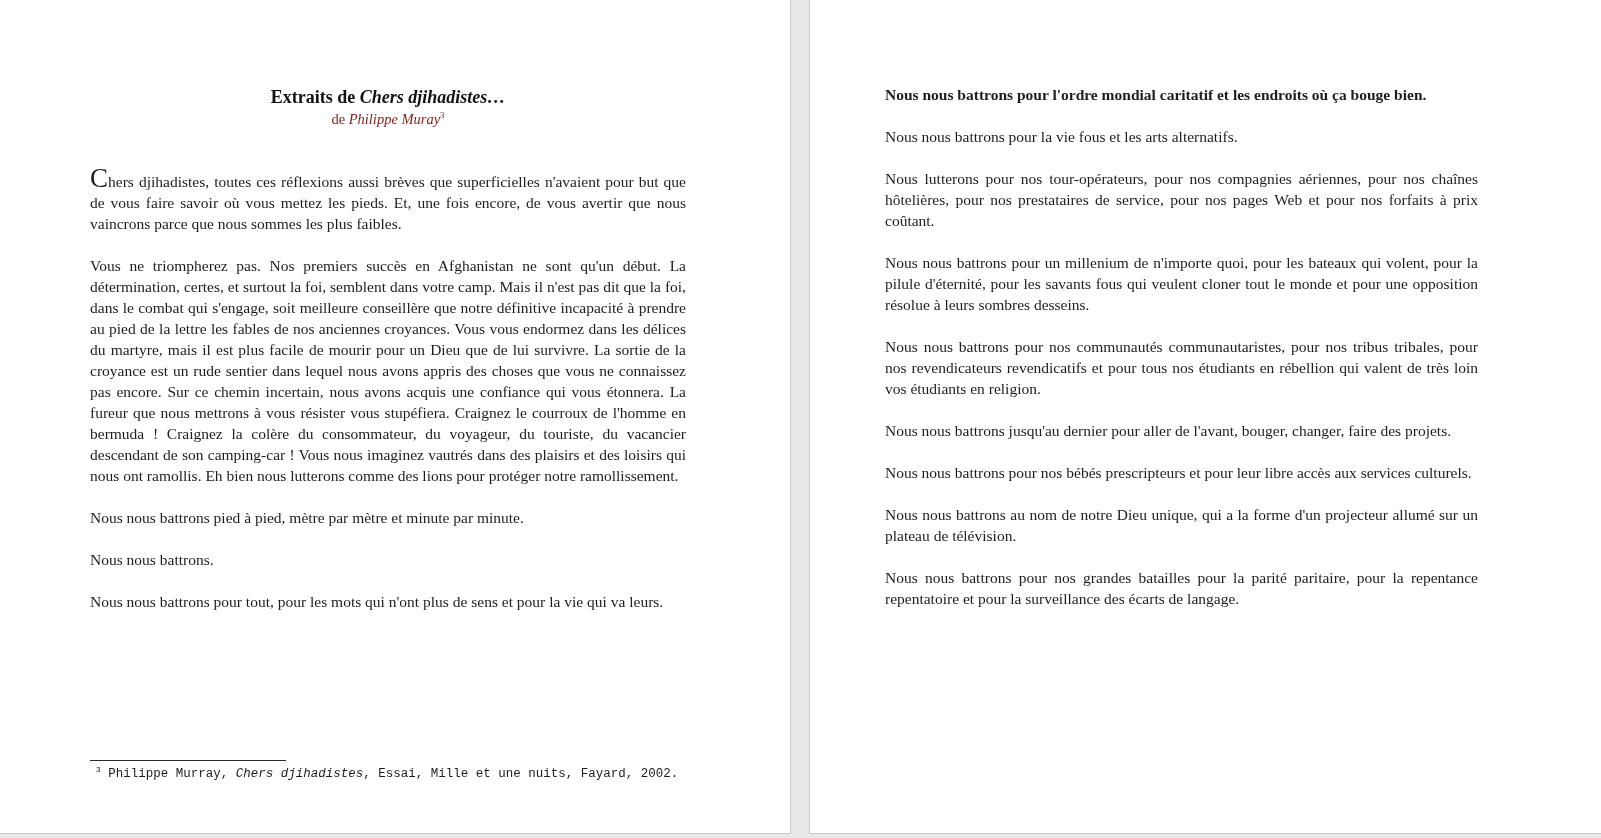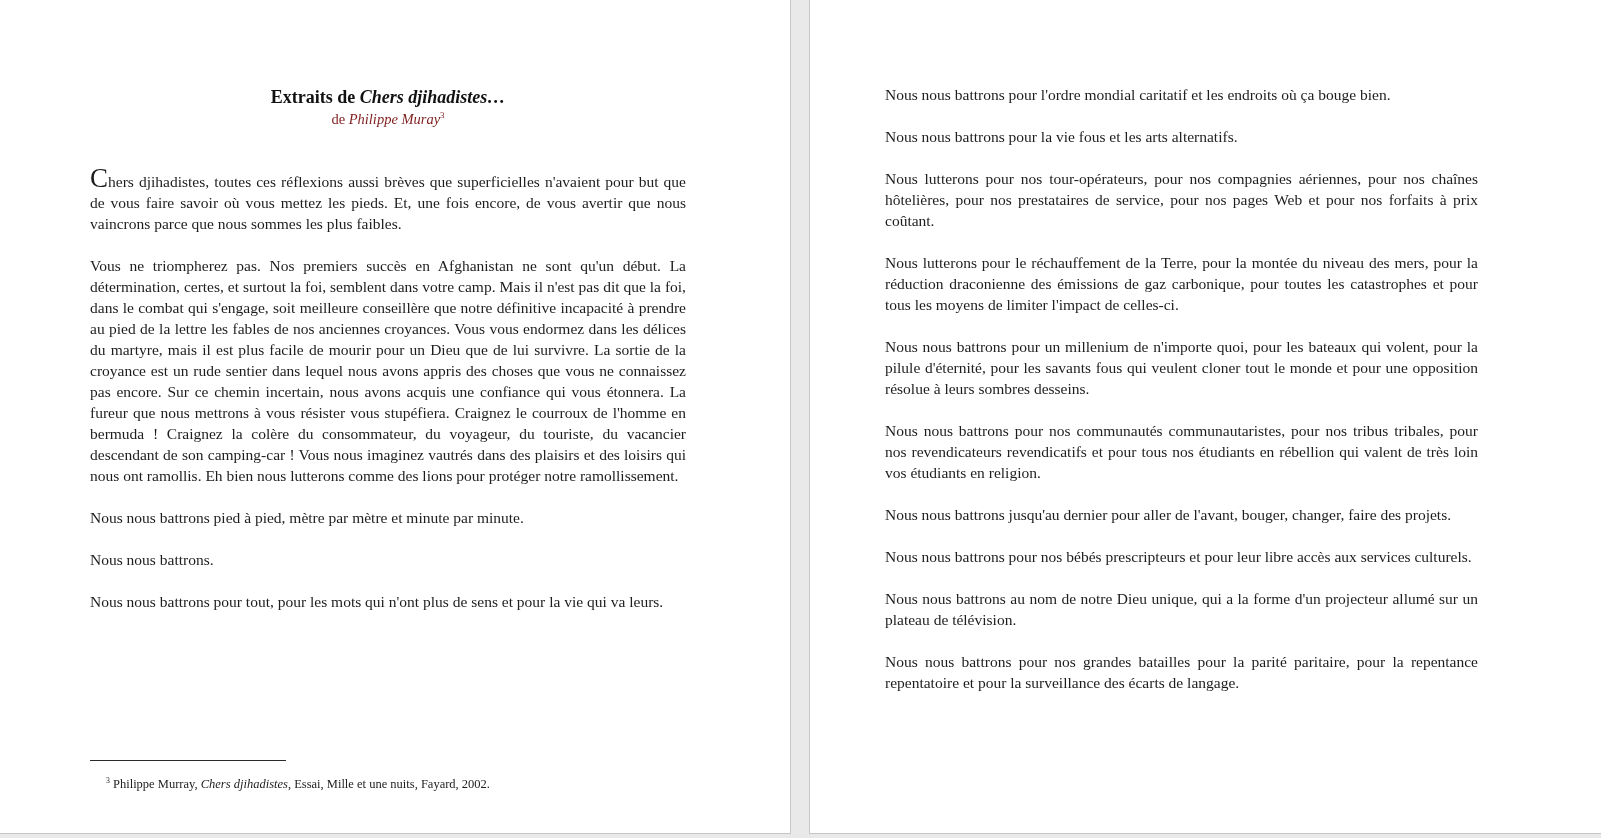--- a/index.html
+++ b/index.html
@@ -47,37 +47,38 @@
   .doc-subtitle em { font-style: italic; }
   sup { font-size: 0.62em; vertical-align: super; line-height: 0; }
 
   p.body-par {
     margin: 21px 0;
     font-size: 15.5px;
     line-height: 21px;
     text-align: justify;
   }
   .content-1 p.lead { margin-top: 40px; }
-  .content-2 p.body-par:first-child { margin-top: 0; }
+  .content-2 p.body-par:first-child { margin-top: 0; font-weight: bold; }
 
   .initial {
     font-size: 27px;
     line-height: 21px;
   }
 
   .footnote-area { position: absolute; left: 90px; top: 760px; width: 596px; }
   .footnote-rule {
     width: 196px; height: 0;
     border-top: 1px solid #2a2a2a;
     margin: 0 0 5px 0;
   }
   .footnote-text {
-    margin: 16px;
+    margin: 6px;
     font-size: 12.5px; line-height: 15px;
     text-align: left;
+    font-family: Liberation Mono, monospace;
   }
   .footnote-text em { font-style: italic; }
 </style>
 </head>
 <body>
 
 <div class="viewer">
 
   <div class="page page-1">
     <div class="content-1">
@@ -100,21 +101,20 @@
     </div>
   </div>
 
   <div class="gutter"></div>
 
   <div class="page page-2">
     <div class="content-2">
       <p class="body-par">Nous nous battrons pour l'ordre mondial caritatif et les endroits où ça bouge bien.</p>
       <p class="body-par">Nous nous battrons pour la vie fous et les arts alternatifs.</p>
       <p class="body-par">Nous lutterons pour nos tour-opérateurs, pour nos compagnies aériennes, pour nos chaînes hôtelières, pour nos prestataires de service, pour nos pages Web et pour nos forfaits à prix coûtant.</p>
-      <p class="body-par">Nous lutterons pour le réchauffement de la Terre, pour la montée du niveau des mers, pour la réduction draconienne des émissions de gaz carbonique, pour toutes les catastrophes et pour tous les moyens de limiter l'impact de celles-ci.</p>
       <p class="body-par">Nous nous battrons pour un millenium de n'importe quoi, pour les bateaux qui volent, pour la pilule d'éternité, pour les savants fous qui veulent cloner tout le monde et pour une opposition résolue à leurs sombres desseins.</p>
       <p class="body-par">Nous nous battrons pour nos communautés communautaristes, pour nos tribus tribales, pour nos revendicateurs revendicatifs et pour tous nos étudiants en rébellion qui valent de très loin vos étudiants en religion.</p>
       <p class="body-par">Nous nous battrons jusqu'au dernier pour aller de l'avant, bouger, changer, faire des projets.</p>
       <p class="body-par">Nous nous battrons pour nos bébés prescripteurs et pour leur libre accès aux services culturels.</p>
       <p class="body-par">Nous nous battrons au nom de notre Dieu unique, qui a la forme d'un projecteur allumé sur un plateau de télévision.</p>
       <p class="body-par">Nous nous battrons pour nos grandes batailles pour la parité paritaire, pour la repentance repentatoire et pour la surveillance des écarts de langage.</p>
     </div>
   </div>
 
 </div>

